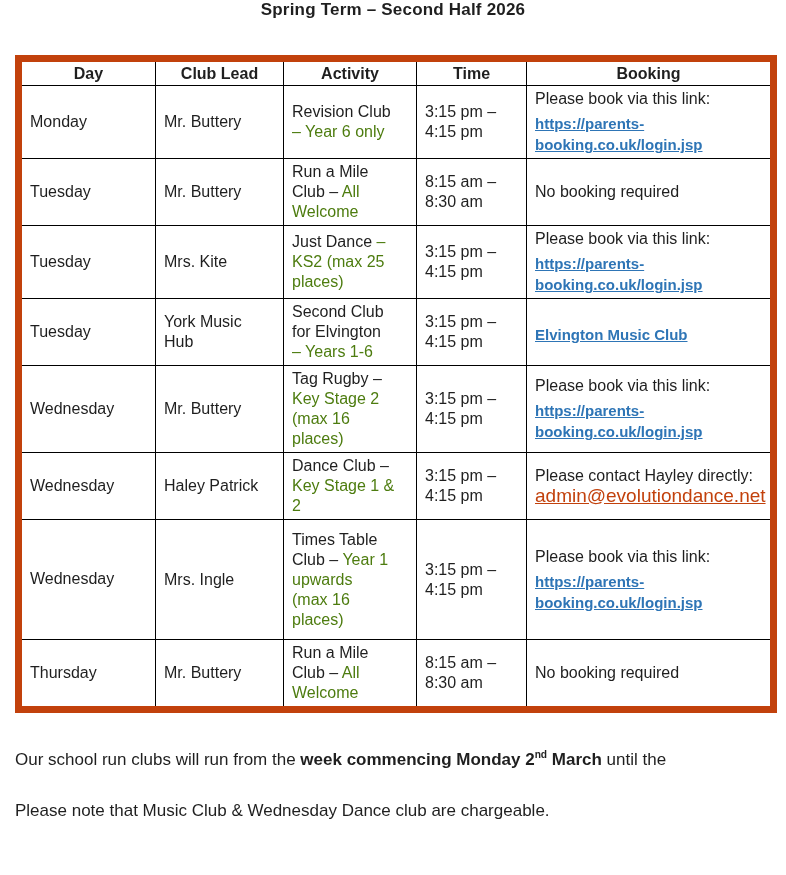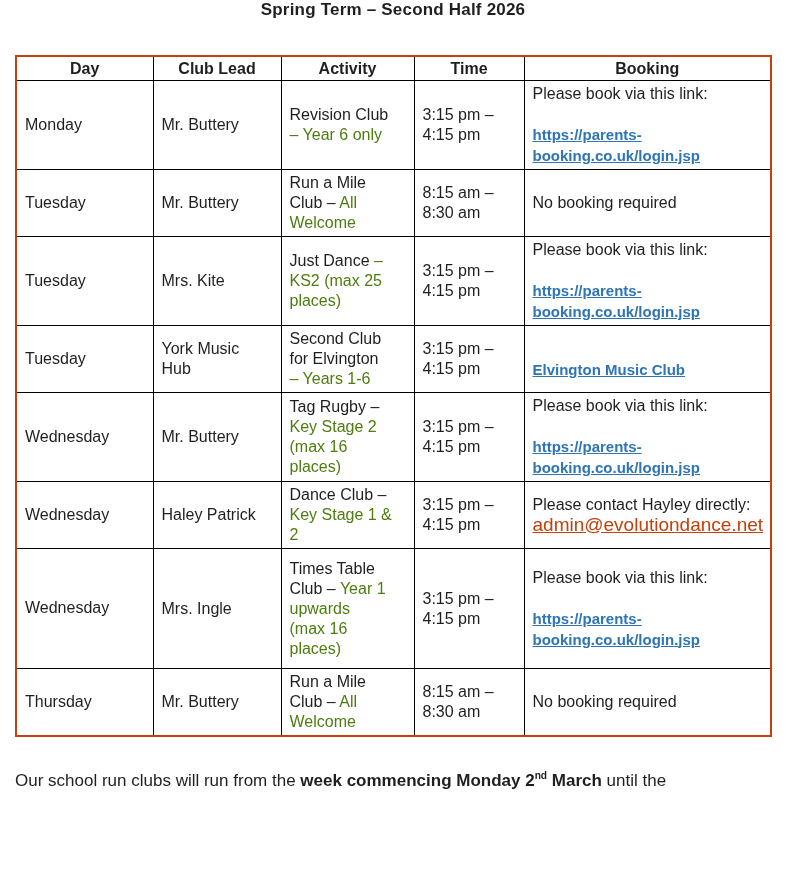--- a/index.html
+++ b/index.html
@@ -9,21 +9,21 @@
     color:#1f1f1f;
     overflow:hidden;
   }
   .title {
     font-size:17px; font-weight:bold; text-align:center;
     letter-spacing:0.2px;
   }
   table.clubs {
     border-collapse:collapse; table-layout:fixed;
     width:755px; margin:35px 0 0 15px;
-    border:2px solid #c2410c;
+    border:7px solid #c2410c;
   }
   th, td { border:1px solid #000; }
   th {
     font-size:16px; font-weight:bold; text-align:center;
     height:23px; padding:0 2px;
   }
   td {
     font-size:16px; line-height:1.3; vertical-align:middle;
     padding:3px 8px;
   }
@@ -31,31 +31,31 @@
   tbody tr:nth-child(2){height:63px}
   tbody tr:nth-child(3){height:65px}
   tbody tr:nth-child(4){height:64px}
   tbody tr:nth-child(5){height:83px}
   tbody tr:nth-child(6){height:62px}
   tbody tr:nth-child(7){height:120px}
   tbody tr:nth-child(8){height:63px}
   .line { display:block; line-height:20px; }
   .p-purple { color:#4d7c0f; }
   .booking div { line-height:20px; }
-  .k-weblink { overflow-wrap:anywhere; margin-top:20px; }
+  .k-weblink { overflow-wrap:anywhere; margin-top:4px; }
   .k-weblink a {
     color:#2E75B6; font-weight:bold; text-decoration:underline;
     font-size:15px; line-height:21px; cursor:pointer;
   }
   .k-emaillink a {
     color:#c2410c; text-decoration:underline;
     font-size:19px; cursor:pointer;
   }
   .paragraphs { margin:27px 16px 0 15px; font-size:17px; }
-  .pline { white-space:nowrap; line-height:20px;margin-top:29px; }
+  .pline { white-space:nowrap; line-height:26px;margin-top:29px; }
   .para { line-height:26px; }
   .para + .para { margin-top:25px; }
   .b { font-weight:bold; }
   .sup { vertical-align:super; font-size:60%; }
 </style>
 </head>
 <body>
 
 <div class="title">Spring Term – Second Half 2026</div>
 
@@ -229,14 +229,15 @@
           <div class="k-text">No booking required</div>
         </td>
       </tr>
     </tbody>
 </table>
 
 <div class="paragraphs">
   <div class="para">
       <div class="pline"><span>Our school run clubs will run from the </span><span class="b ">week commencing Monday 2</span><span class="b sup">nd</span><span class="b "> March</span><span> until the</span></div>
     </div>
+  <div class="para">Please note that Music Club &amp; Wednesday Dance club are chargeable.</div>
 
 </div>
 
 </body></html>

